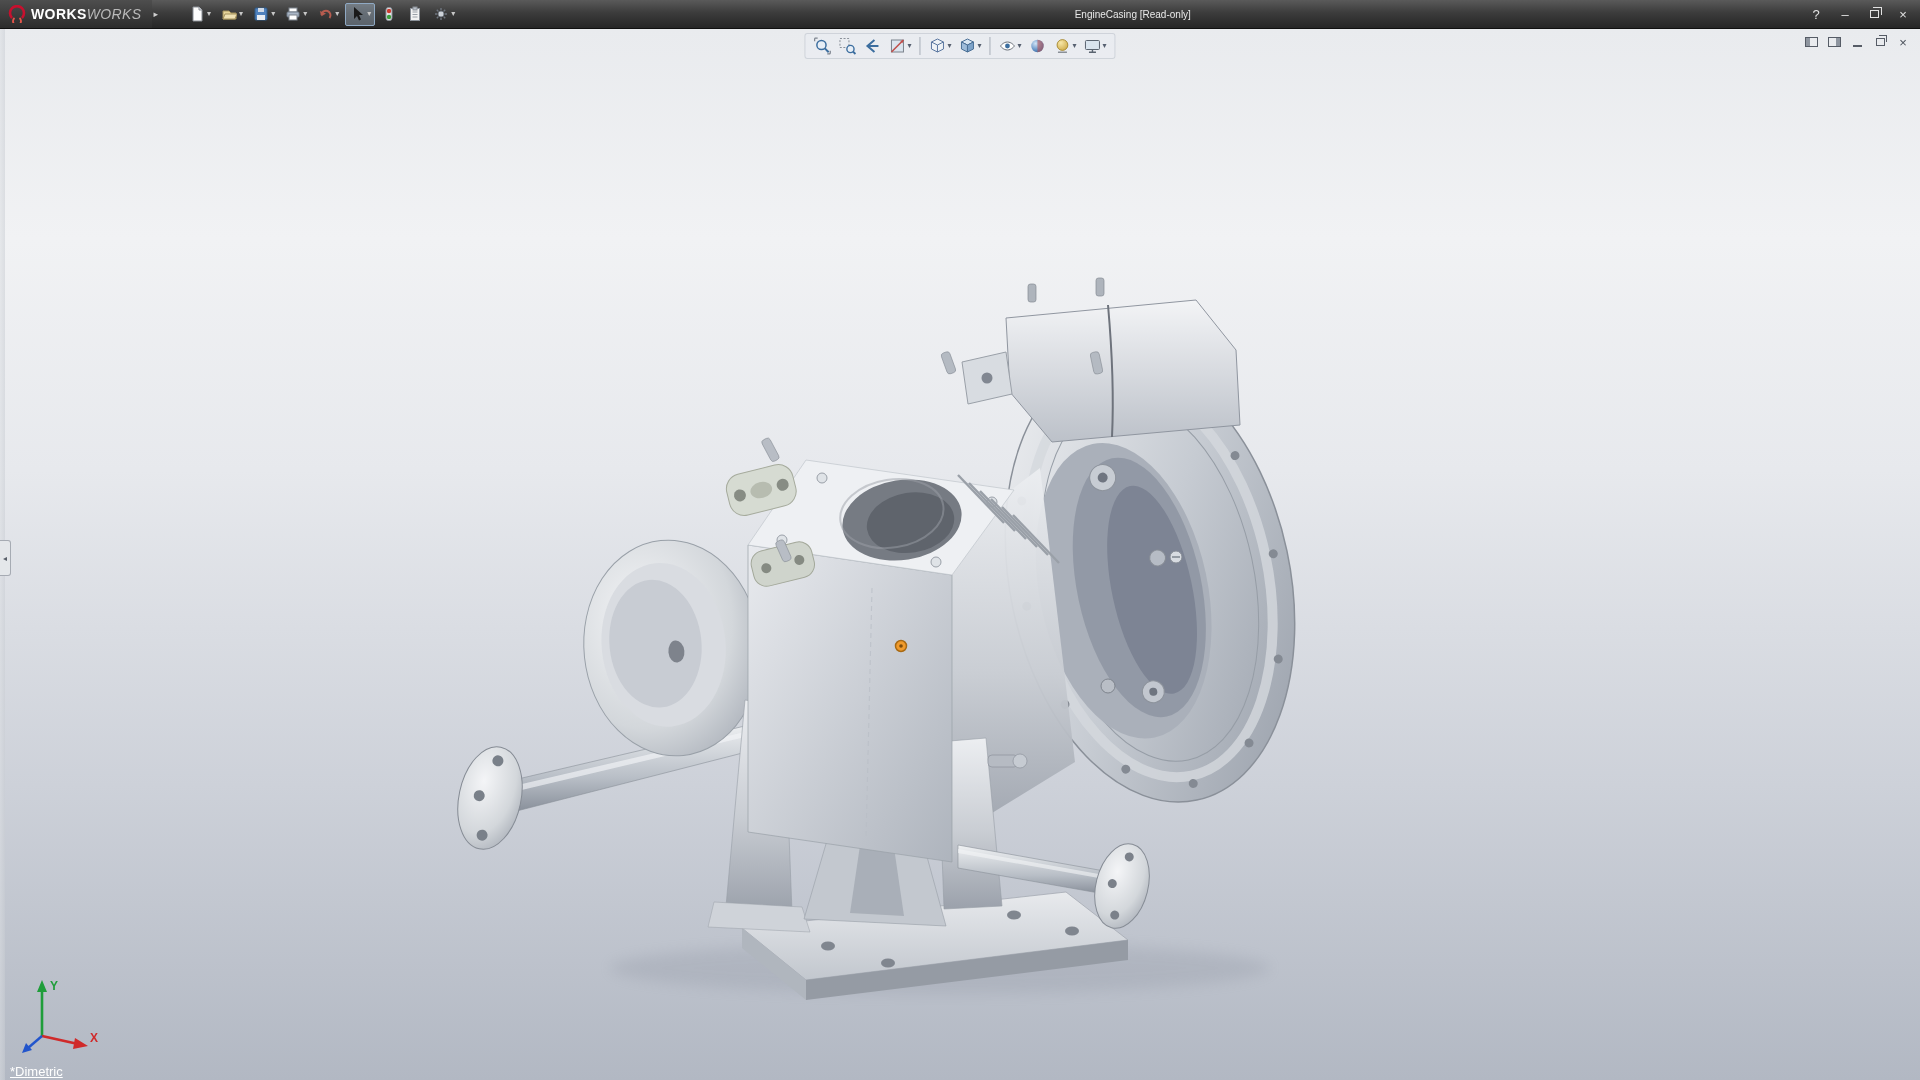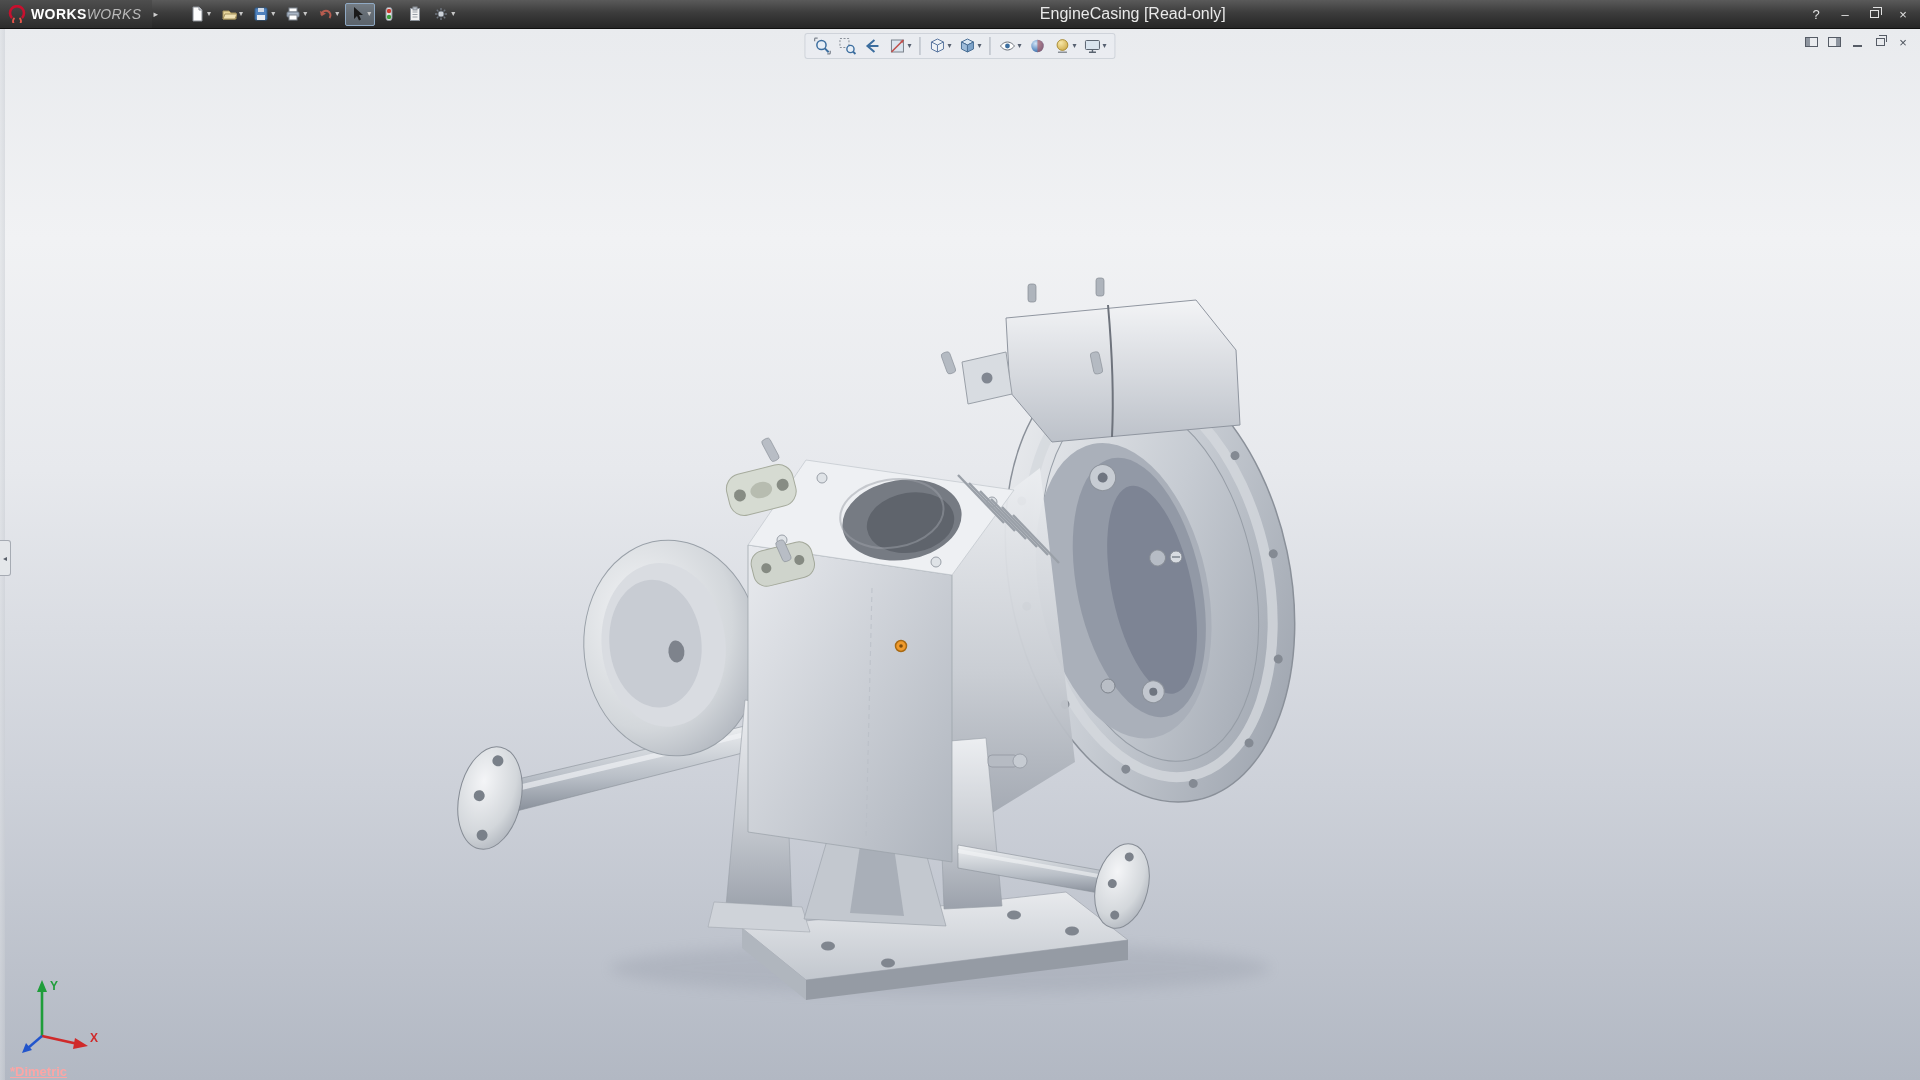--- a/index.html
+++ b/index.html
@@ -17,21 +17,21 @@
     background:linear-gradient(#4e4e4e,#2c2c2c); }
   .brand-text{ font-size:14px; letter-spacing:.4px; color:#fff; font-weight:bold; white-space:nowrap;}
   .brand-text .suffix{ color:#b9b9b9; font-weight:normal;font-style:italic; }
   .collapse-chevron{ color:#cfcfcf; font-size:9px; margin:0 8px 0 2px; }
   .tb-group{ display:flex; align-items:center; margin-left:18px; }
   .tb-btn{ height:23px; display:flex; align-items:center; padding:0 3px; margin:0 1px;
     border:1px solid transparent; border-radius:2px; }
   .tb-btn.selected{ background:rgba(182,205,228,.35); border-color:#8fa9c4; }
   .tb-btn .dd{ color:#c7c7c7; font-size:8px; margin-left:2px; line-height:1; }
   .title-center{ position:absolute; left:59%; transform:translateX(-50%);
-    color:#e9e9e9; font-size:16px; white-space:nowrap; }
+    color:#e9e9e9; font-size:10px; white-space:nowrap; }
   .win-controls{ position:absolute; right:4px; top:0; height:100%; display:flex; align-items:center; gap:3px;}
   .wc-btn{ width:26px; height:19px; display:flex; align-items:center; justify-content:center;
     color:#e2e2e2; font-size:13px; border-radius:2px; }
   .ic-restore-w{ width:9px; height:8px; border:1px solid #e2e2e2; position:relative; }
   .ic-restore-w::before{ content:""; position:absolute; left:2px; top:-4px; width:8px; height:7px;
     border:1px solid #e2e2e2; border-left:none; border-bottom:none; }
 
   
   .viewport{
     position:absolute; top:29px; left:0; right:0; bottom:0; z-index:1;
@@ -65,21 +65,21 @@
   .ic-pane::before{ content:""; position:absolute; top:0; bottom:0; left:0; width:4px; background:#8e959f; }
   .ic-pane.right::before{ left:auto; right:0; }
   .ic-min{ width:9px; border-bottom:2px solid #565c66; height:0; align-self:flex-end; margin-bottom:2px; }
   .ic-rest{ width:9px; height:8px; border:1px solid #565c66; position:relative; }
   .ic-rest::before{ content:""; position:absolute; left:2px; top:-4px; width:7px; height:6px;
     border:1px solid #565c66; border-left:none; border-bottom:none; }
 
   
   .triad{ position:absolute; left:16px; bottom:26px; z-index:10; }
   .orientation-label{ position:absolute; left:10px; bottom:1px; z-index:10;
-    font-size:13px; color:#fca5a5; text-decoration:underline;font-weight:bold; }
+    font-size:13px; color:#ffffff; text-decoration:underline; }
 </style>
 </head>
 <body>
 
 <div class="titlebar">
   <div class="brand">
     <svg width="18" height="18" viewBox="0 0 18 18">
       <path d="M4 13a7 7 0 1 1 10 0" stroke="#c8102e" stroke-width="2.6" fill="none"></path>
       <path d="M6.5 13a4 4 0 1 0 5 0" stroke="#e8564a" stroke-width="1.8" fill="none"></path>
     </svg>

